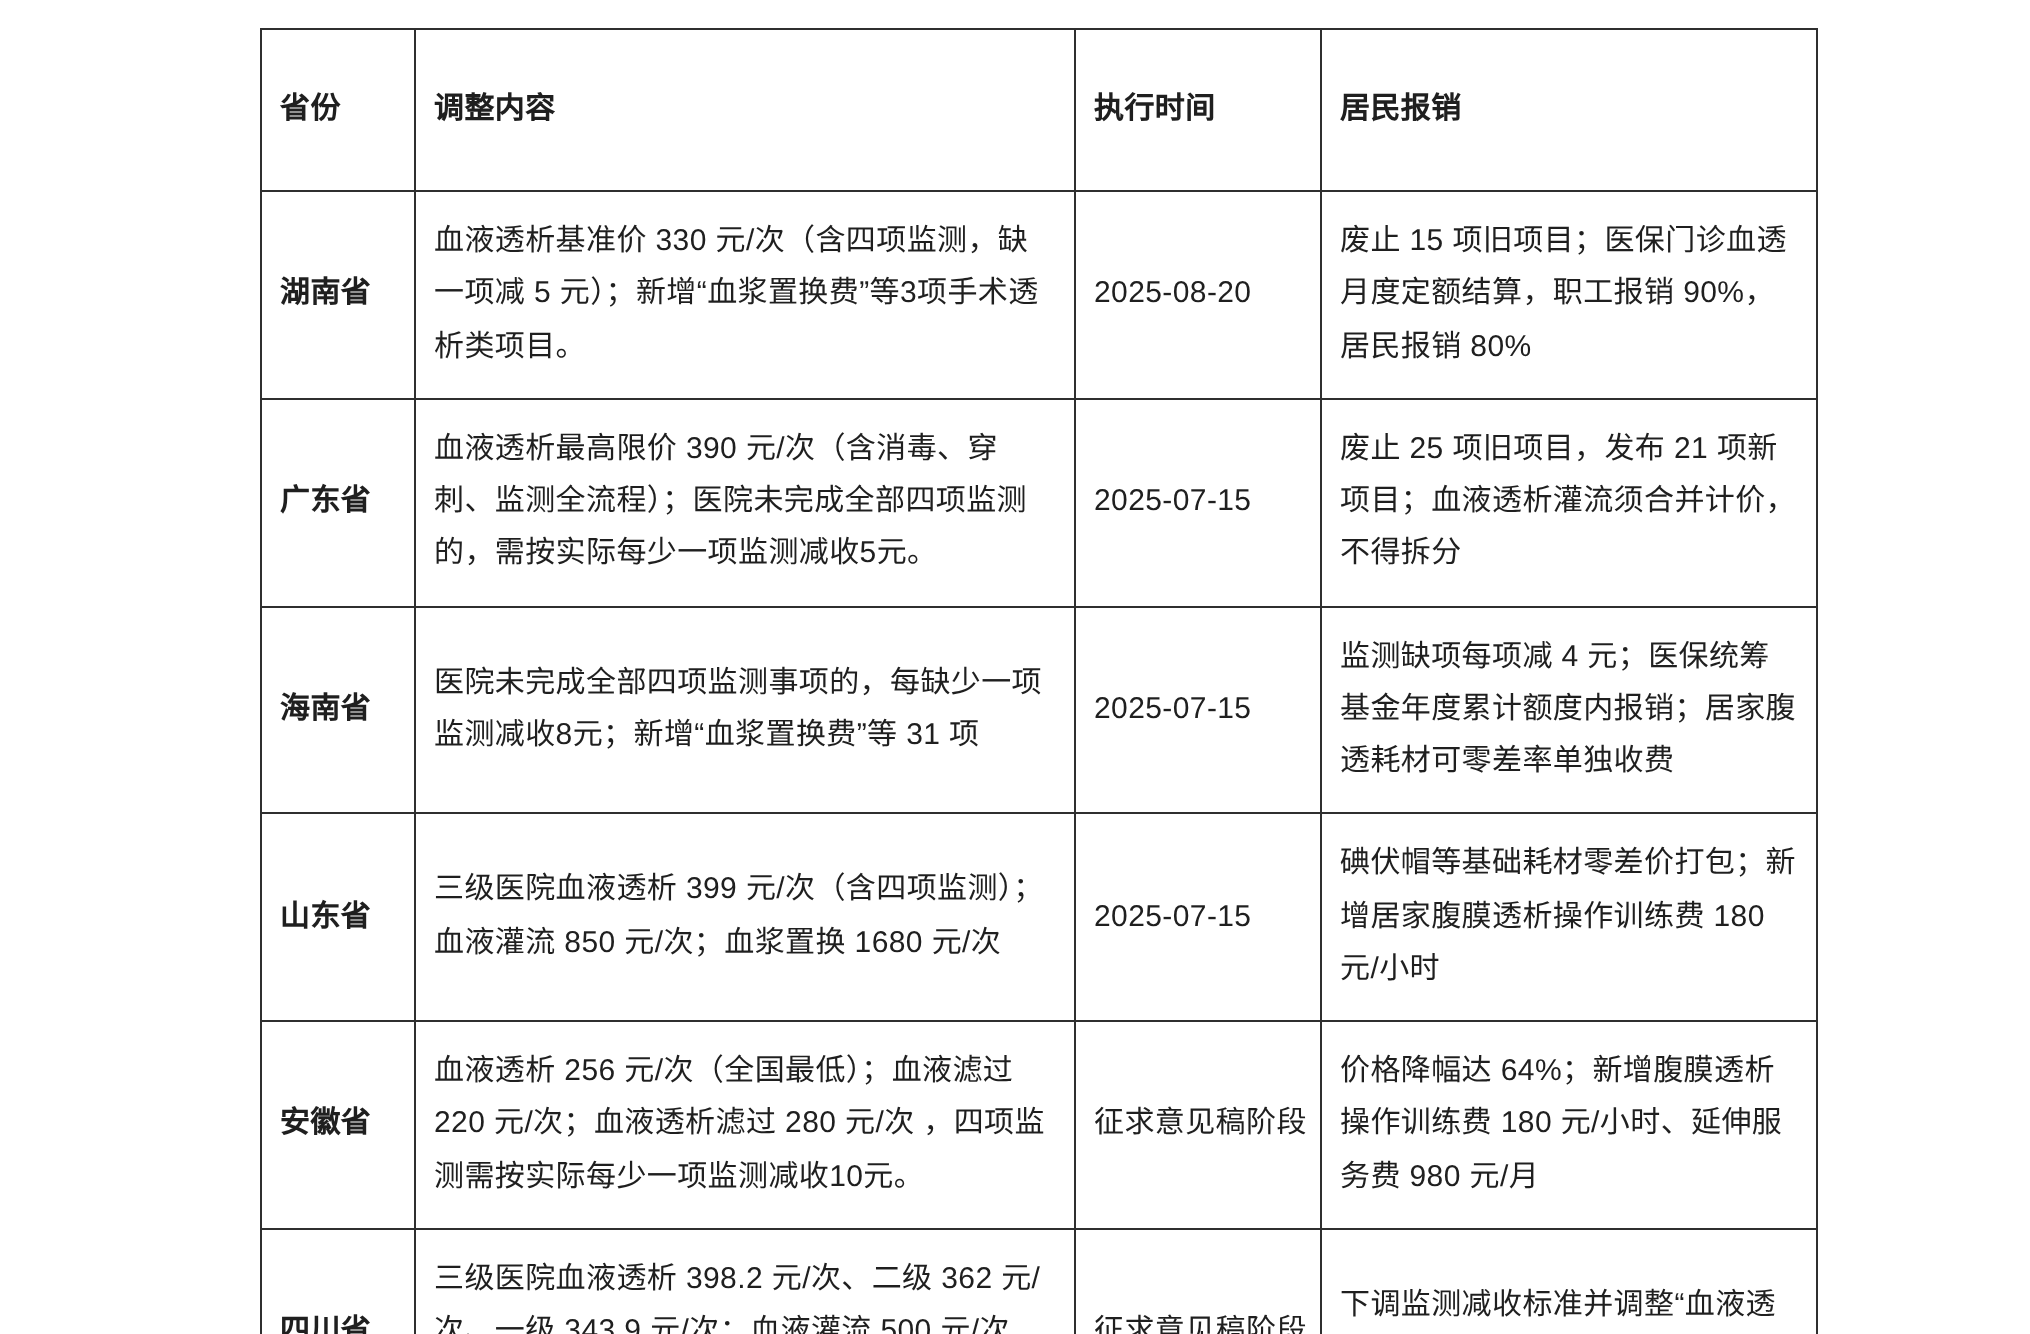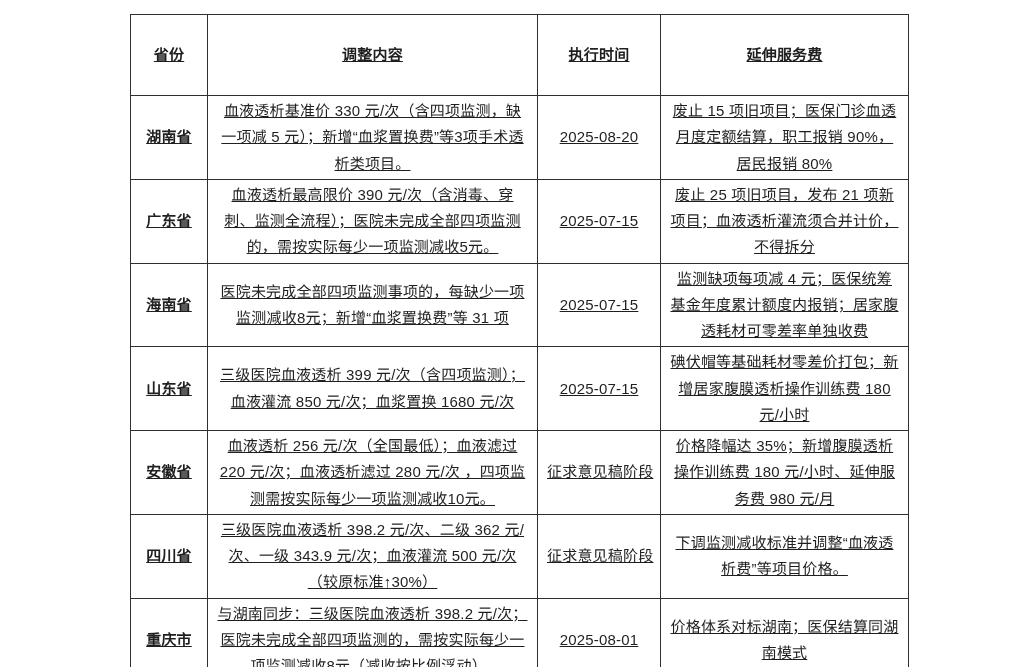--- a/index.html
+++ b/index.html
@@ -27,28 +27,27 @@
   }
   table.pricing col.c-province { width: 77px; }
   table.pricing col.c-content  { width: 330px; }
   table.pricing col.c-time     { width: 123px; }
   table.pricing col.c-note     { width: 248px; }
 
   table.pricing th,
   table.pricing td {
     border: 1px solid #2f2f2f;
     vertical-align: middle;
-    text-align: center;
-    padding: 2px 9px;
+    text-align: left;
+    padding: 12px 9px;
     font-size: 15px;
     line-height: 1.75;
     letter-spacing: 0.2px;
     box-sizing: border-box;
     overflow: hidden;
-    text-decoration: underline;
   }
   table.pricing thead tr { height: 81px; }
   table.pricing tbody tr:nth-child(1) { height: 83px; }
   table.pricing tbody tr:nth-child(2) { height: 79px; }
   table.pricing tbody tr:nth-child(3) { height: 81px; }
   table.pricing tbody tr:nth-child(4) { height: 77px; }
   table.pricing tbody tr:nth-child(5) { height: 77px; }
   table.pricing tbody tr:nth-child(6) { height: 78px; }
   table.pricing tbody tr:nth-child(7) { height: 80px; }
 
@@ -71,21 +70,21 @@
       <col class="c-province">
       <col class="c-content">
       <col class="c-time">
       <col class="c-note">
     </colgroup>
     <thead>
       <tr>
         <th>省份</th>
         <th>调整内容</th>
         <th>执行时间</th>
-        <th>延伸服务费</th>
+        <th>居民报销</th>
       </tr>
     </thead>
     <tbody>
       <tr>
         <td class="province">湖南省</td>
         <td class="content">血液透析基准价 330 元/次（含四项监测，缺一项减 5 元）；新增“血浆置换费”等3项手术透析类项目。</td>
         <td class="time">2025-08-20</td>
         <td class="note">废止 15 项旧项目；医保门诊血透月度定额结算，职工报销 90%，居民报销 80%</td>
       </tr>
       <tr>
@@ -103,21 +102,21 @@
       <tr>
         <td class="province">山东省</td>
         <td class="content">三级医院血液透析 399 元/次（含四项监测）；血液灌流 850 元/次；血浆置换 1680 元/次</td>
         <td class="time">2025-07-15</td>
         <td class="note">碘伏帽等基础耗材零差价打包；新增居家腹膜透析操作训练费 180 元/小时</td>
       </tr>
       <tr>
         <td class="province">安徽省</td>
         <td class="content">血液透析 256 元/次（全国最低）；血液滤过 220 元/次；血液透析滤过 280 元/次 ，四项监测需按实际每少一项监测减收10元。</td>
         <td class="time">征求意见稿阶段</td>
-        <td class="note">价格降幅达 35%；新增腹膜透析操作训练费 180 元/小时、延伸服务费 980 元/月</td>
+        <td class="note">价格降幅达 64%；新增腹膜透析操作训练费 180 元/小时、延伸服务费 980 元/月</td>
       </tr>
       <tr>
         <td class="province">四川省</td>
         <td class="content">三级医院血液透析 398.2 元/次、二级 362 元/次、一级 343.9 元/次；血液灌流 500 元/次（较原标准↑30%）</td>
         <td class="time">征求意见稿阶段</td>
         <td class="note">下调监测减收标准并调整“血液透析费”等项目价格。</td>
       </tr>
       <tr>
         <td class="province">重庆市</td>
         <td class="content">与湖南同步：三级医院血液透析 398.2 元/次；医院未完成全部四项监测的，需按实际每少一项监测减收8元（减收按比例浮动）。</td>

